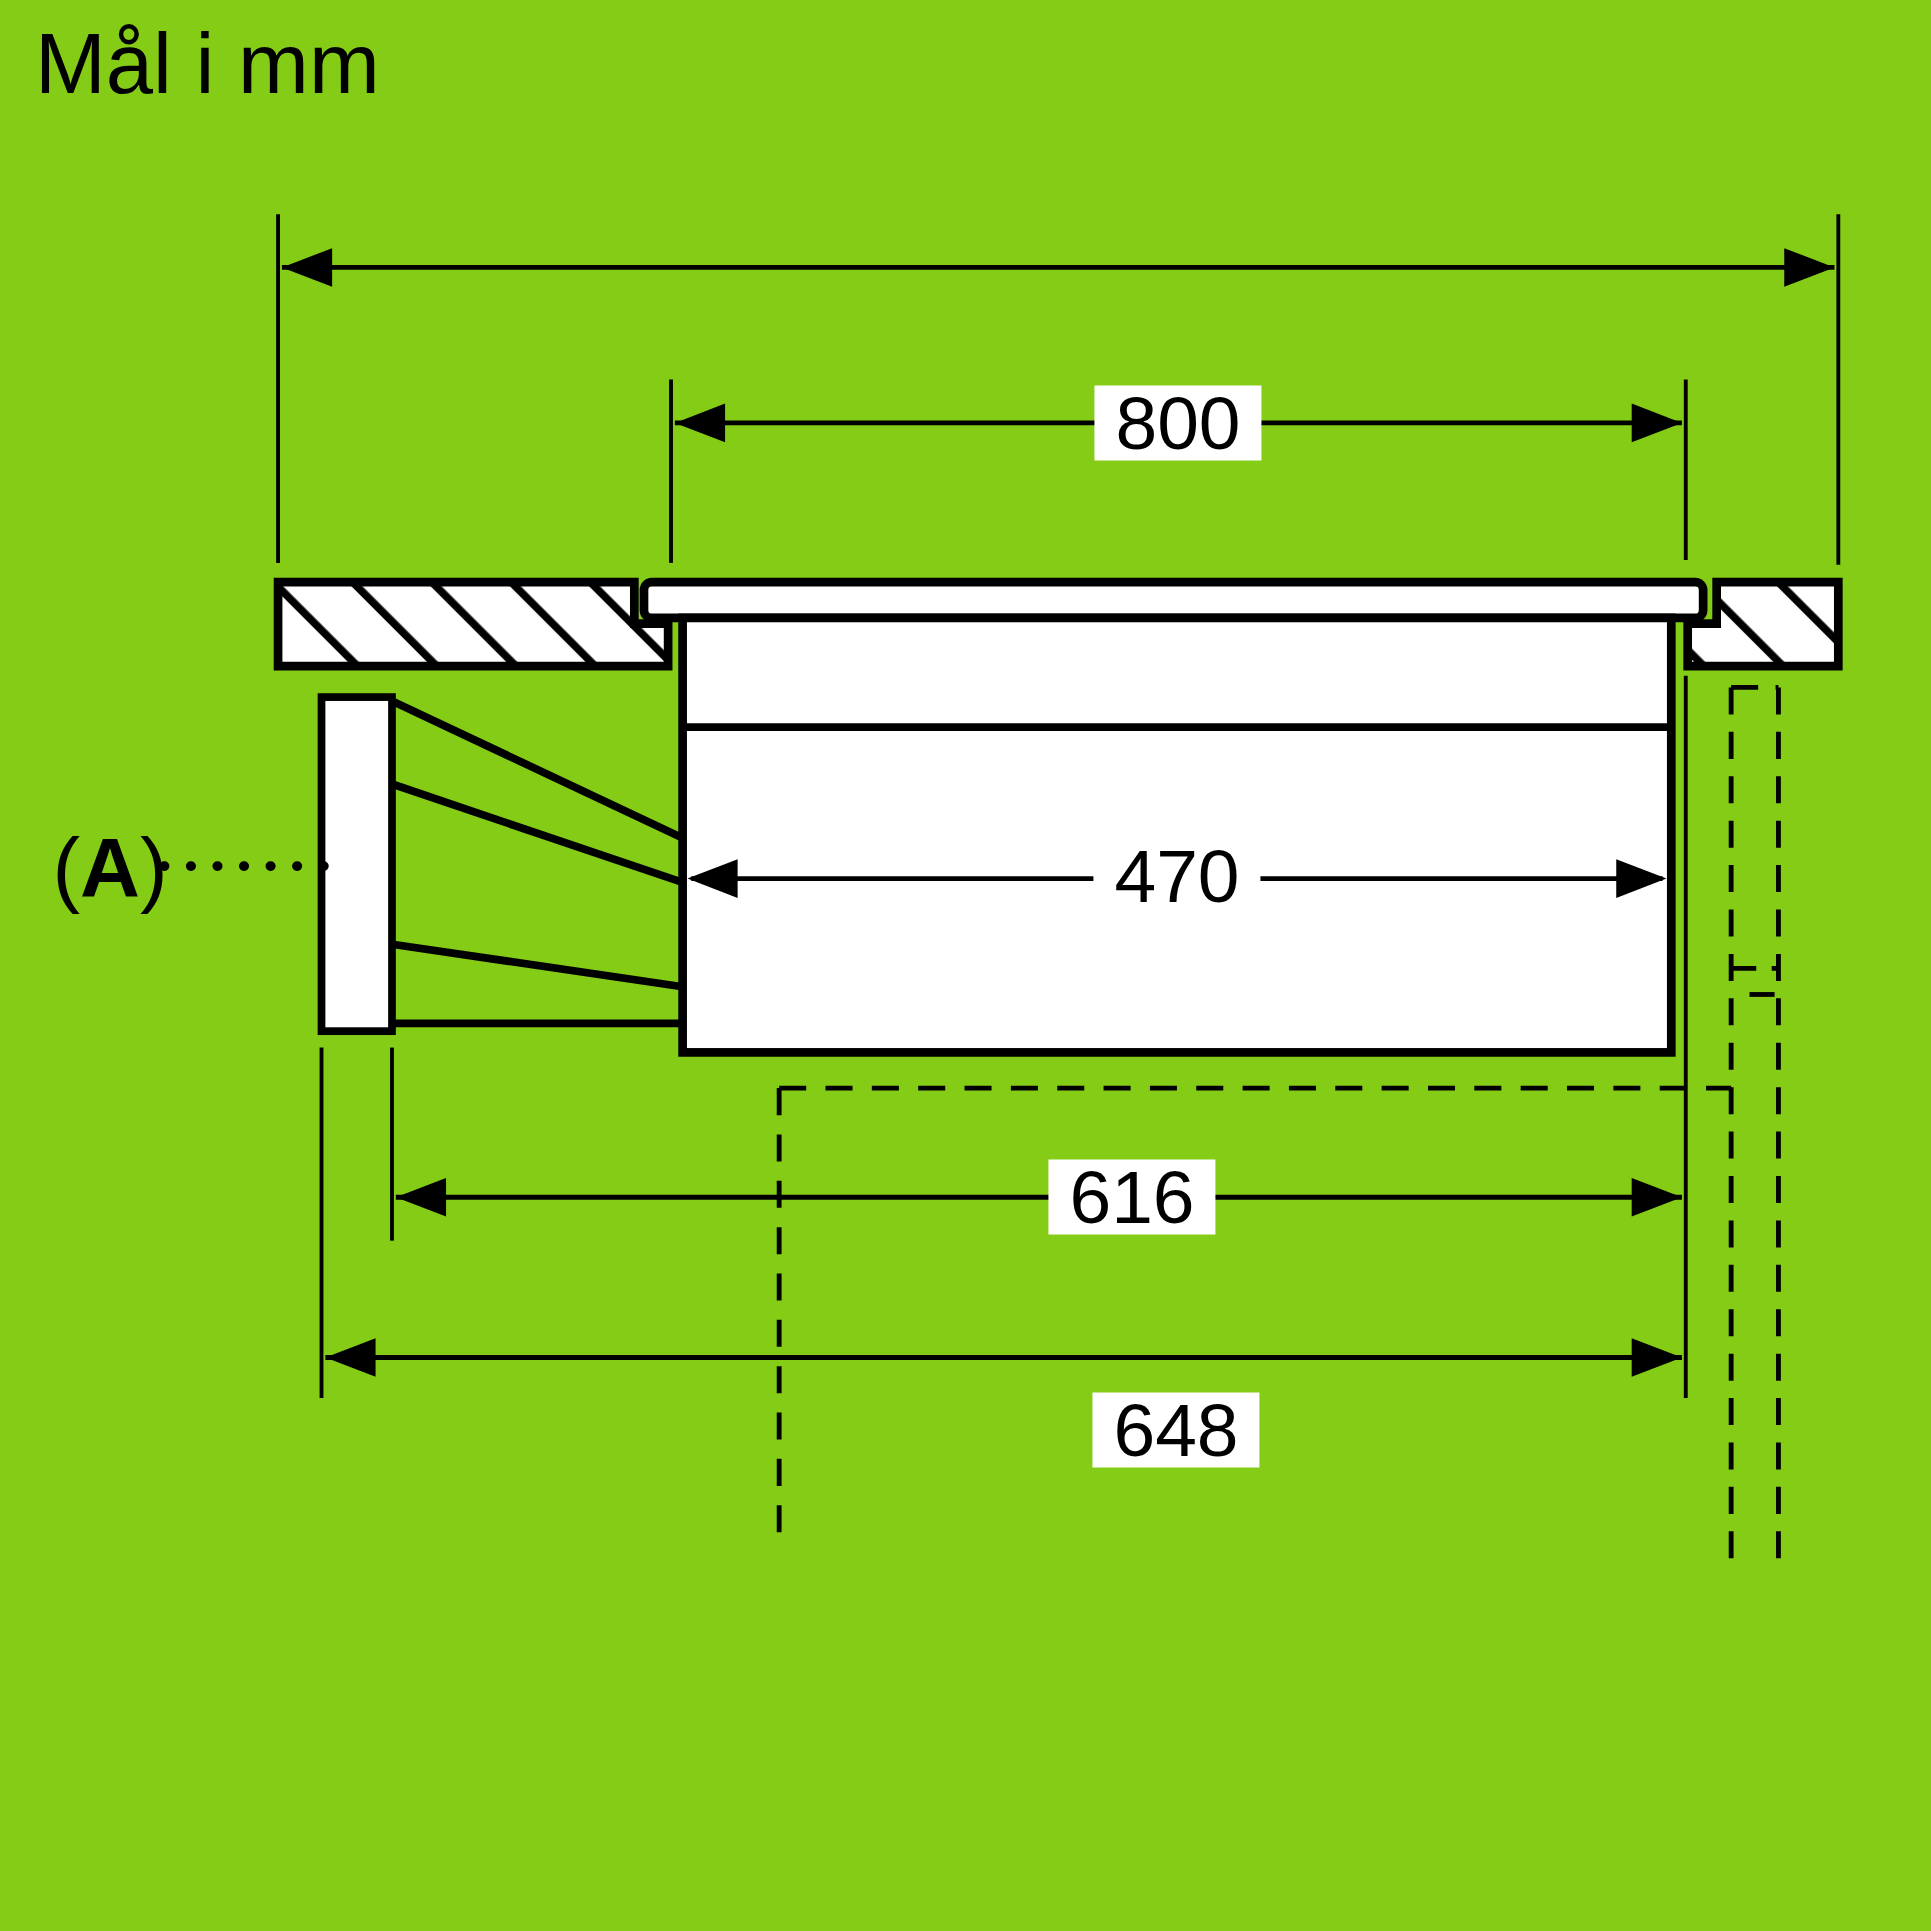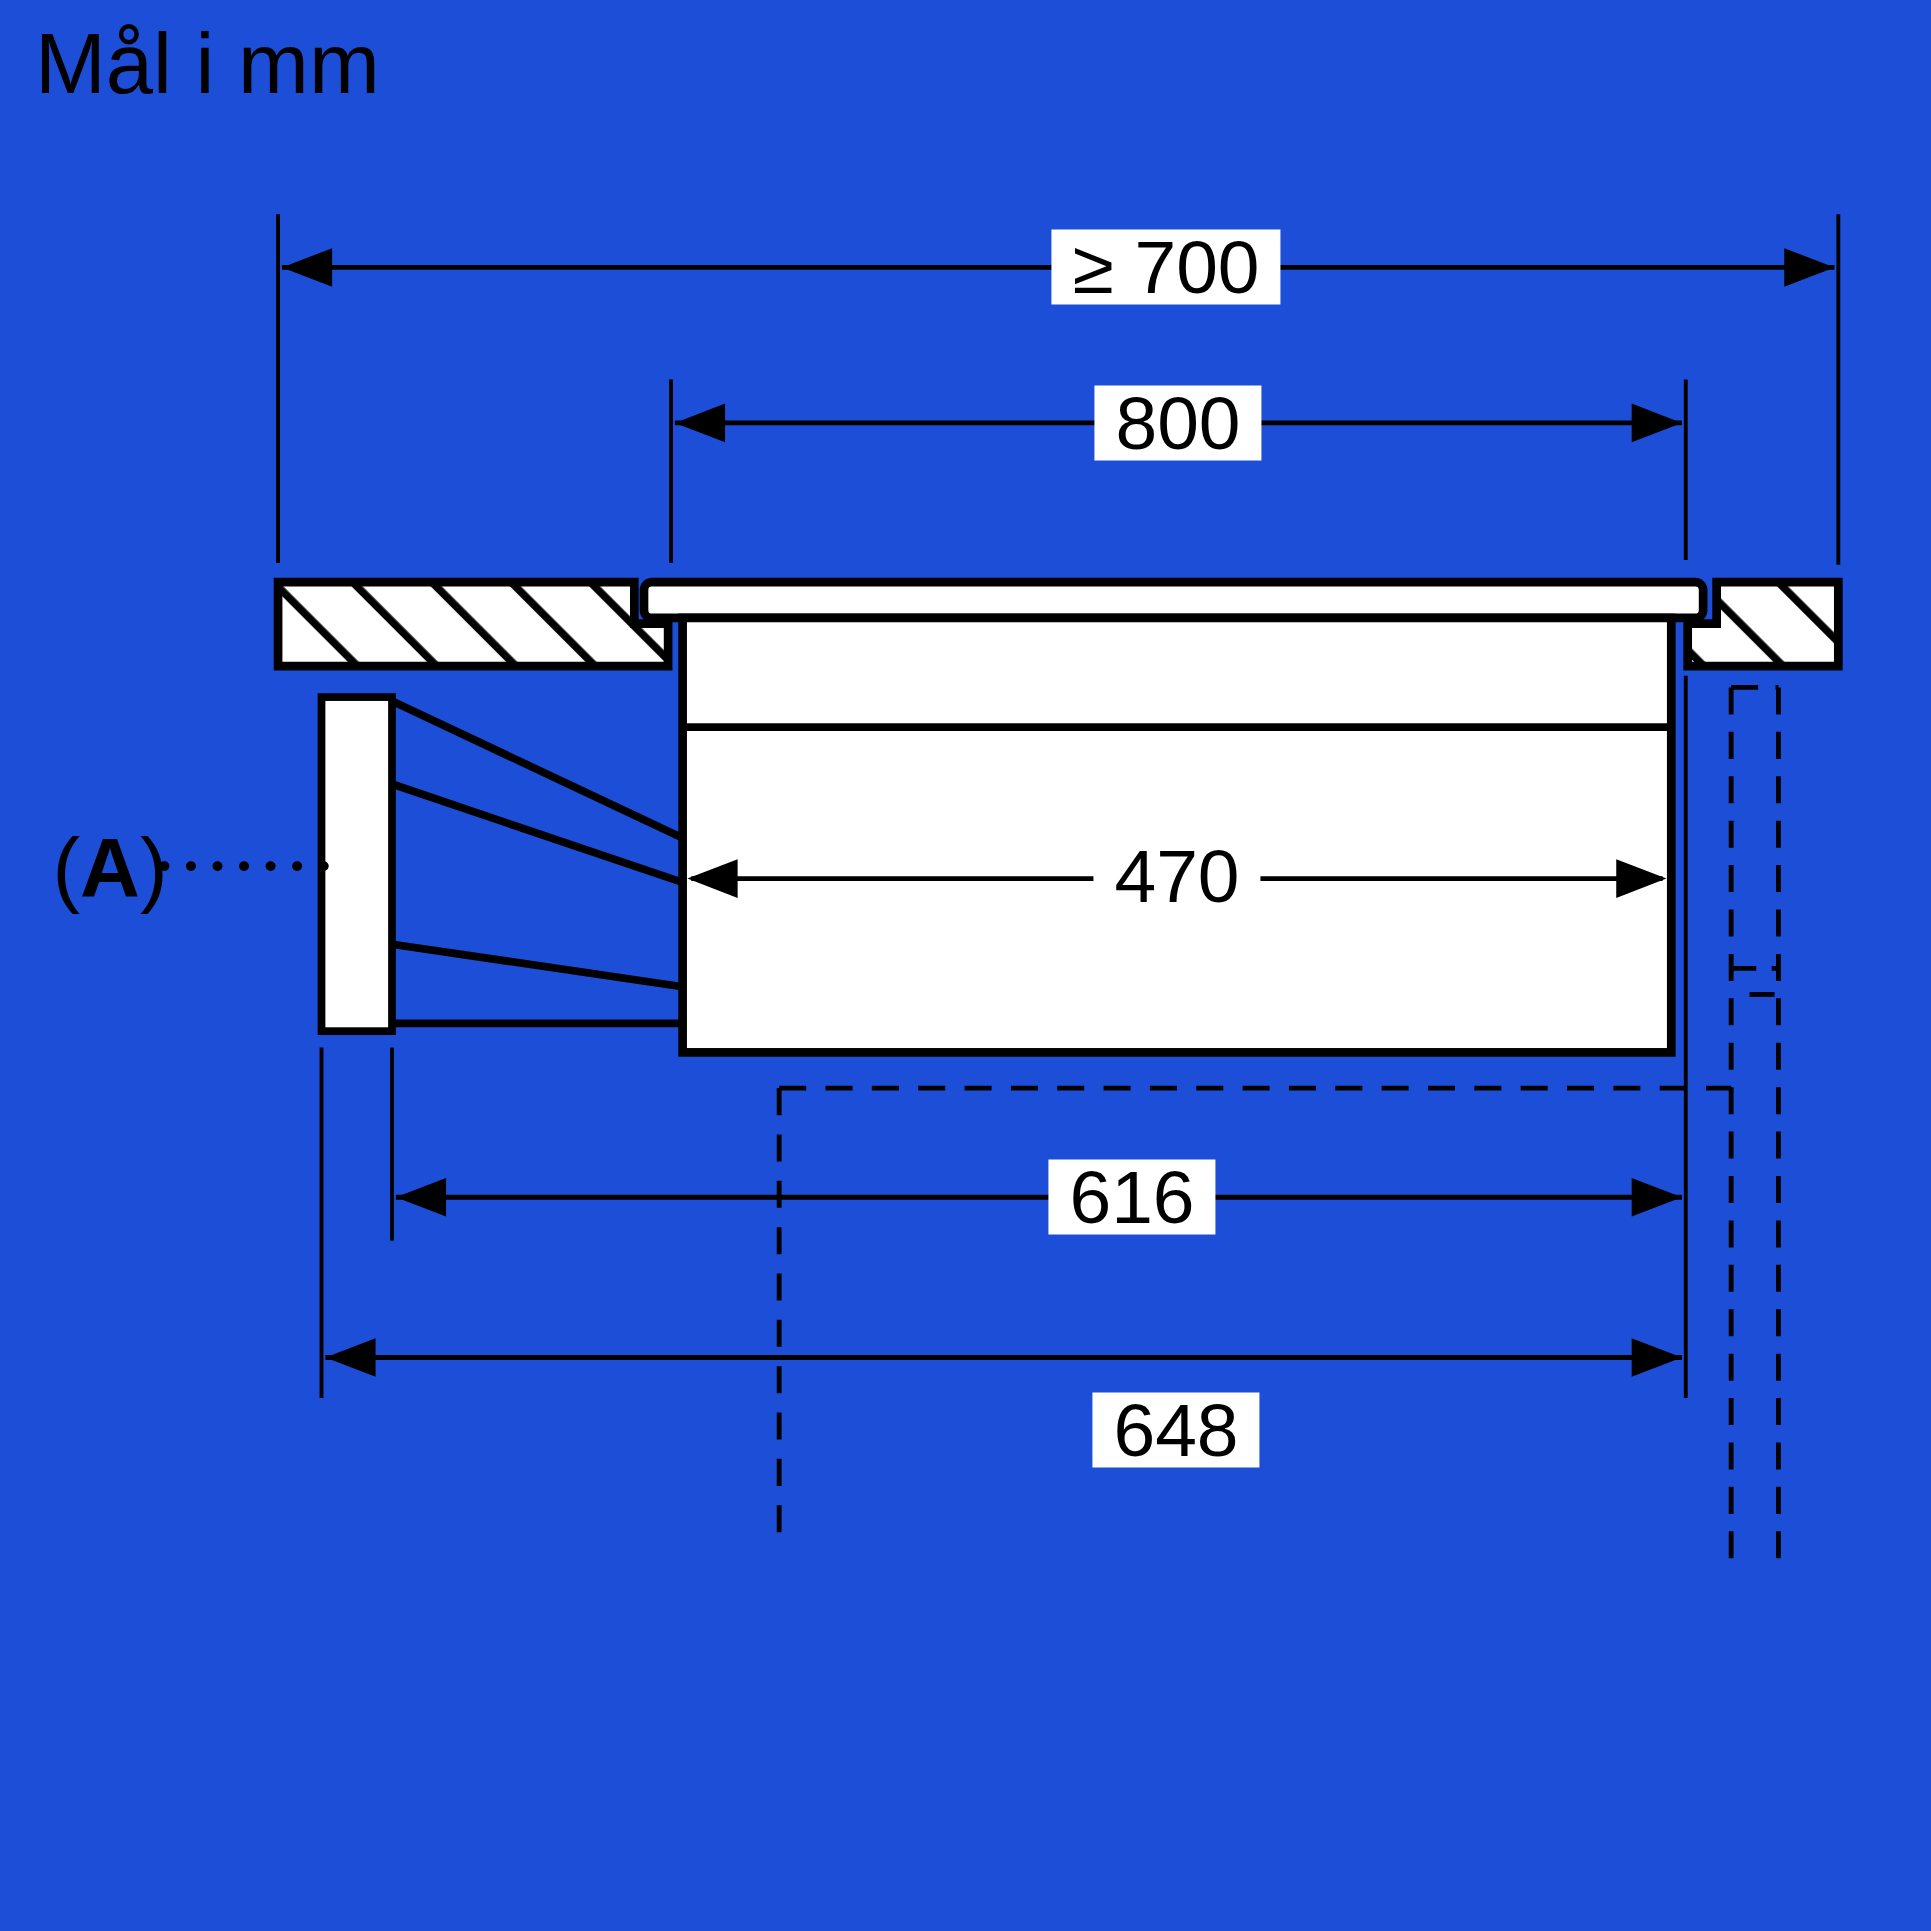--- a/index.html
+++ b/index.html
@@ -1,17 +1,17 @@
 <!DOCTYPE html>
 <html><head>
 <meta charset="utf-8">
 <style>
   html,body{margin:0;padding:0;}
   body{width:1931px;height:1931px;background:#ffffff;font-family:"Liberation Sans",sans-serif;color:#000;}
-  .stage{position:relative;width:1931px;height:1931px;overflow:hidden;background:#1d4ed8;}
+  .stage{position:relative;width:1931px;height:1931px;overflow:hidden;background:#84cc16;}
   .stage svg{position:absolute;left:0;top:0;width:1931px;height:1931px;}
   .title{position:absolute;left:35px;top:17.4px;font-size:85px;line-height:1.1;white-space:nowrap;}
   .dim-label{position:absolute;transform:translate(-50%,-50%);background:#ffffff;padding:0 21px;
              font-size:75px;line-height:1;white-space:nowrap;}
   .callout{position:absolute;left:110px;top:868px;transform:translate(-50%,-50%);
            font-size:83px;line-height:1;white-space:nowrap;}
   .callout .bold{font-weight:bold;}
   .legend{position:absolute;left:31px;top:1721px;font-size:83px;line-height:1.1;white-space:nowrap;}
   .legend .term{font-weight:bold;margin-right:19.3px;}
 </style>
@@ -76,21 +76,20 @@
     <line x1="807" y1="1127" x2="807" y2="1592" stroke="#000" stroke-width="5" stroke-dasharray="28 20"></line>
     <line x1="1793" y1="712" x2="1842" y2="712" stroke="#000" stroke-width="5" stroke-dasharray="28 18"></line>
     <line x1="1793" y1="712" x2="1793" y2="1618" stroke="#000" stroke-width="5" stroke-dasharray="28 18"></line>
     <line x1="1842" y1="712" x2="1842" y2="1618" stroke="#000" stroke-width="5" stroke-dasharray="28 18"></line>
     <line x1="1793" y1="1003" x2="1842" y2="1003" stroke="#000" stroke-width="5" stroke-dasharray="26 16"></line>
     <line x1="1812" y1="1030" x2="1842" y2="1030" stroke="#000" stroke-width="5" stroke-dasharray="26 16"></line>
   </svg>
 
   <div class="title">Mål i mm</div>
 
-  <div class="dim-label" style="left:1166px;top:267px;">≥ 700</div>
   <div class="dim-label" style="left:1178px;top:423px;">800</div>
   <div class="dim-label" style="left:1177px;top:876px;">470</div>
   <div class="dim-label" style="left:1132px;top:1197px;">616</div>
   <div class="dim-label" style="left:1176px;top:1430px;">648</div>
 
   <div class="callout"><span>(</span><span class="bold">A</span><span>)</span></div>
 
 
 </div>
 

